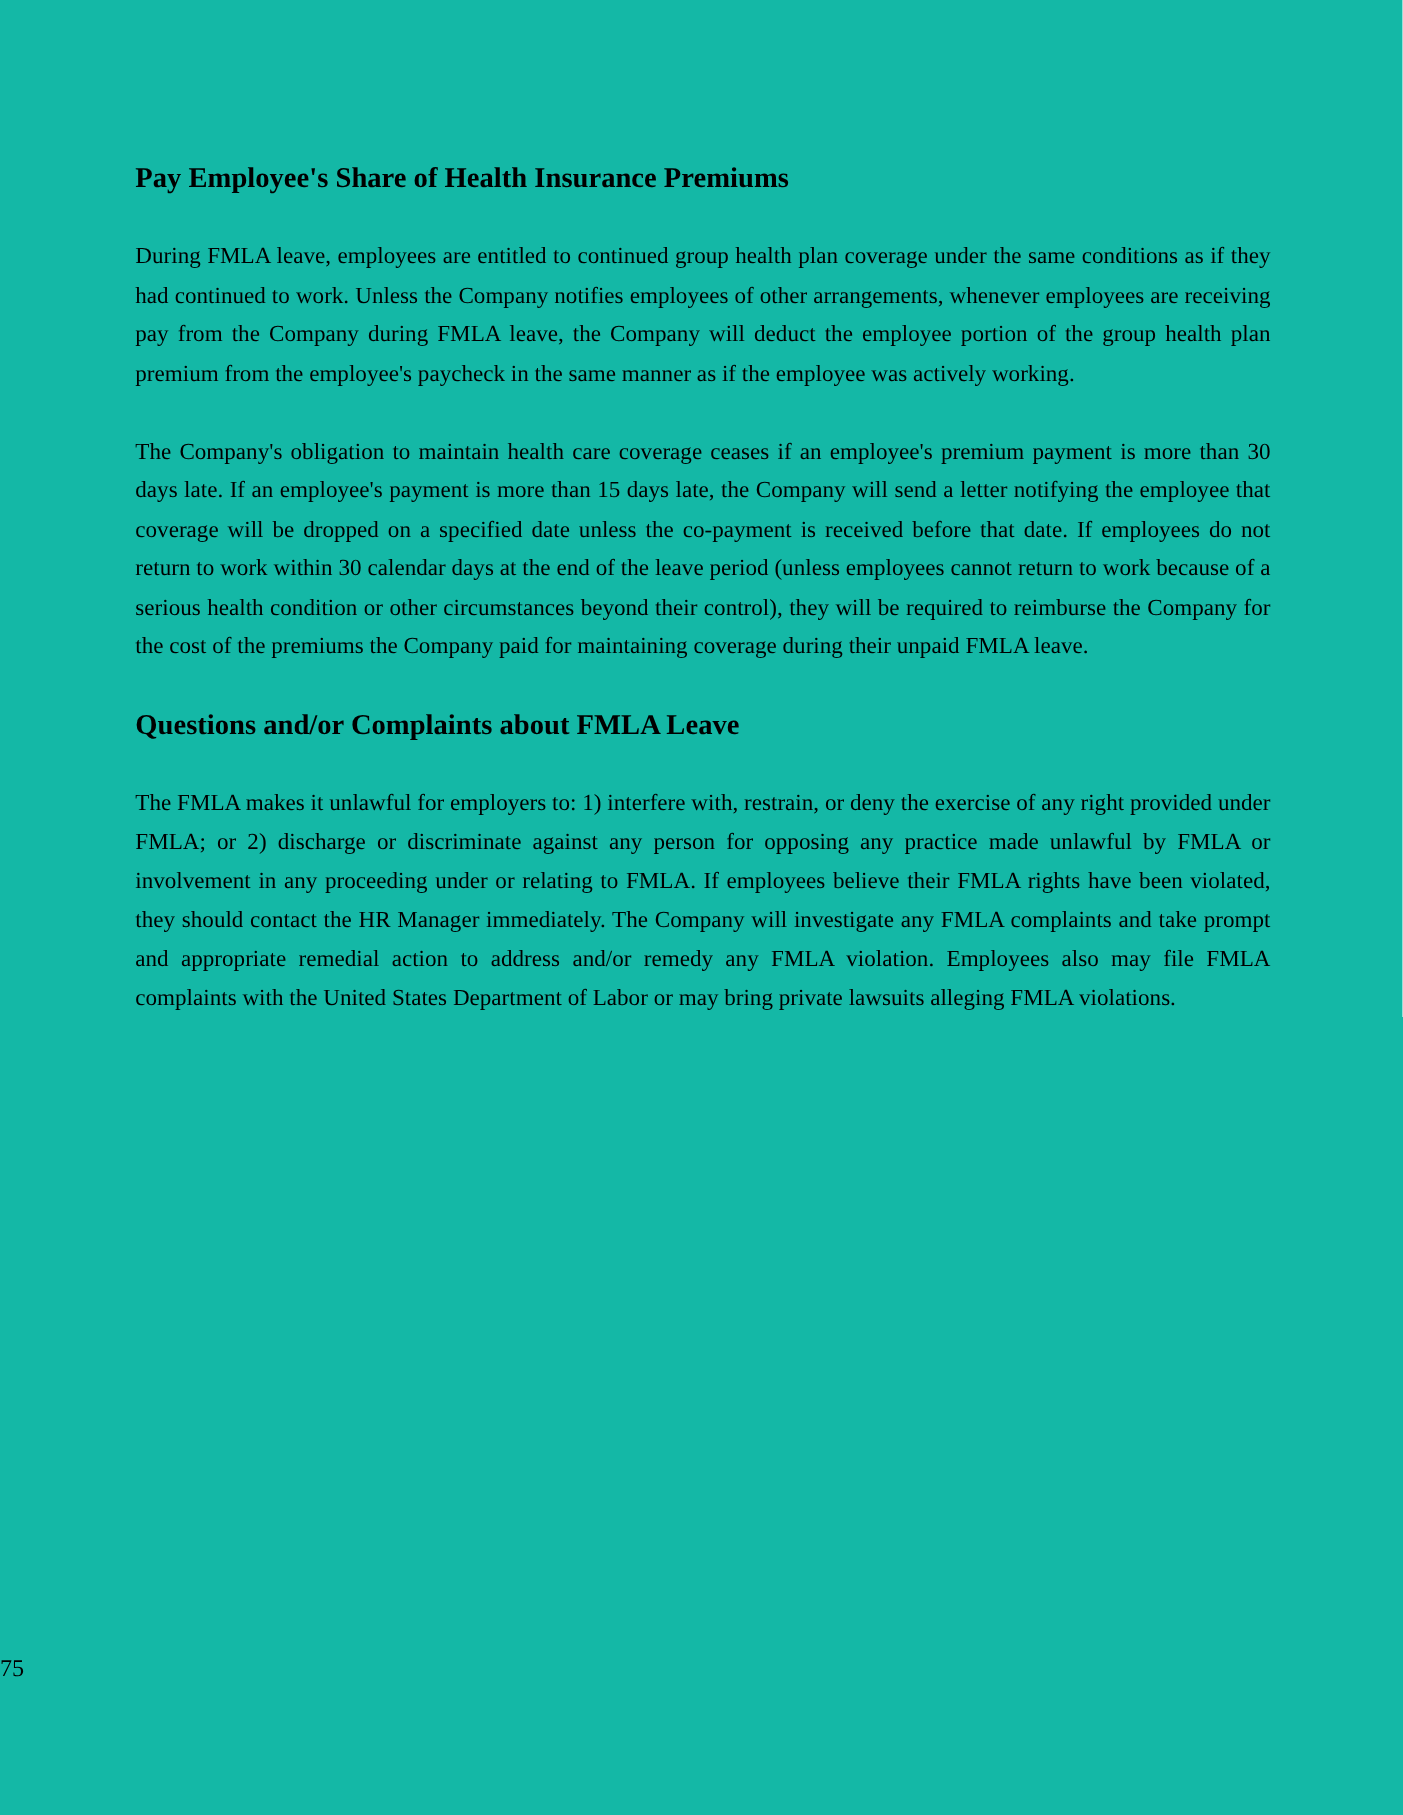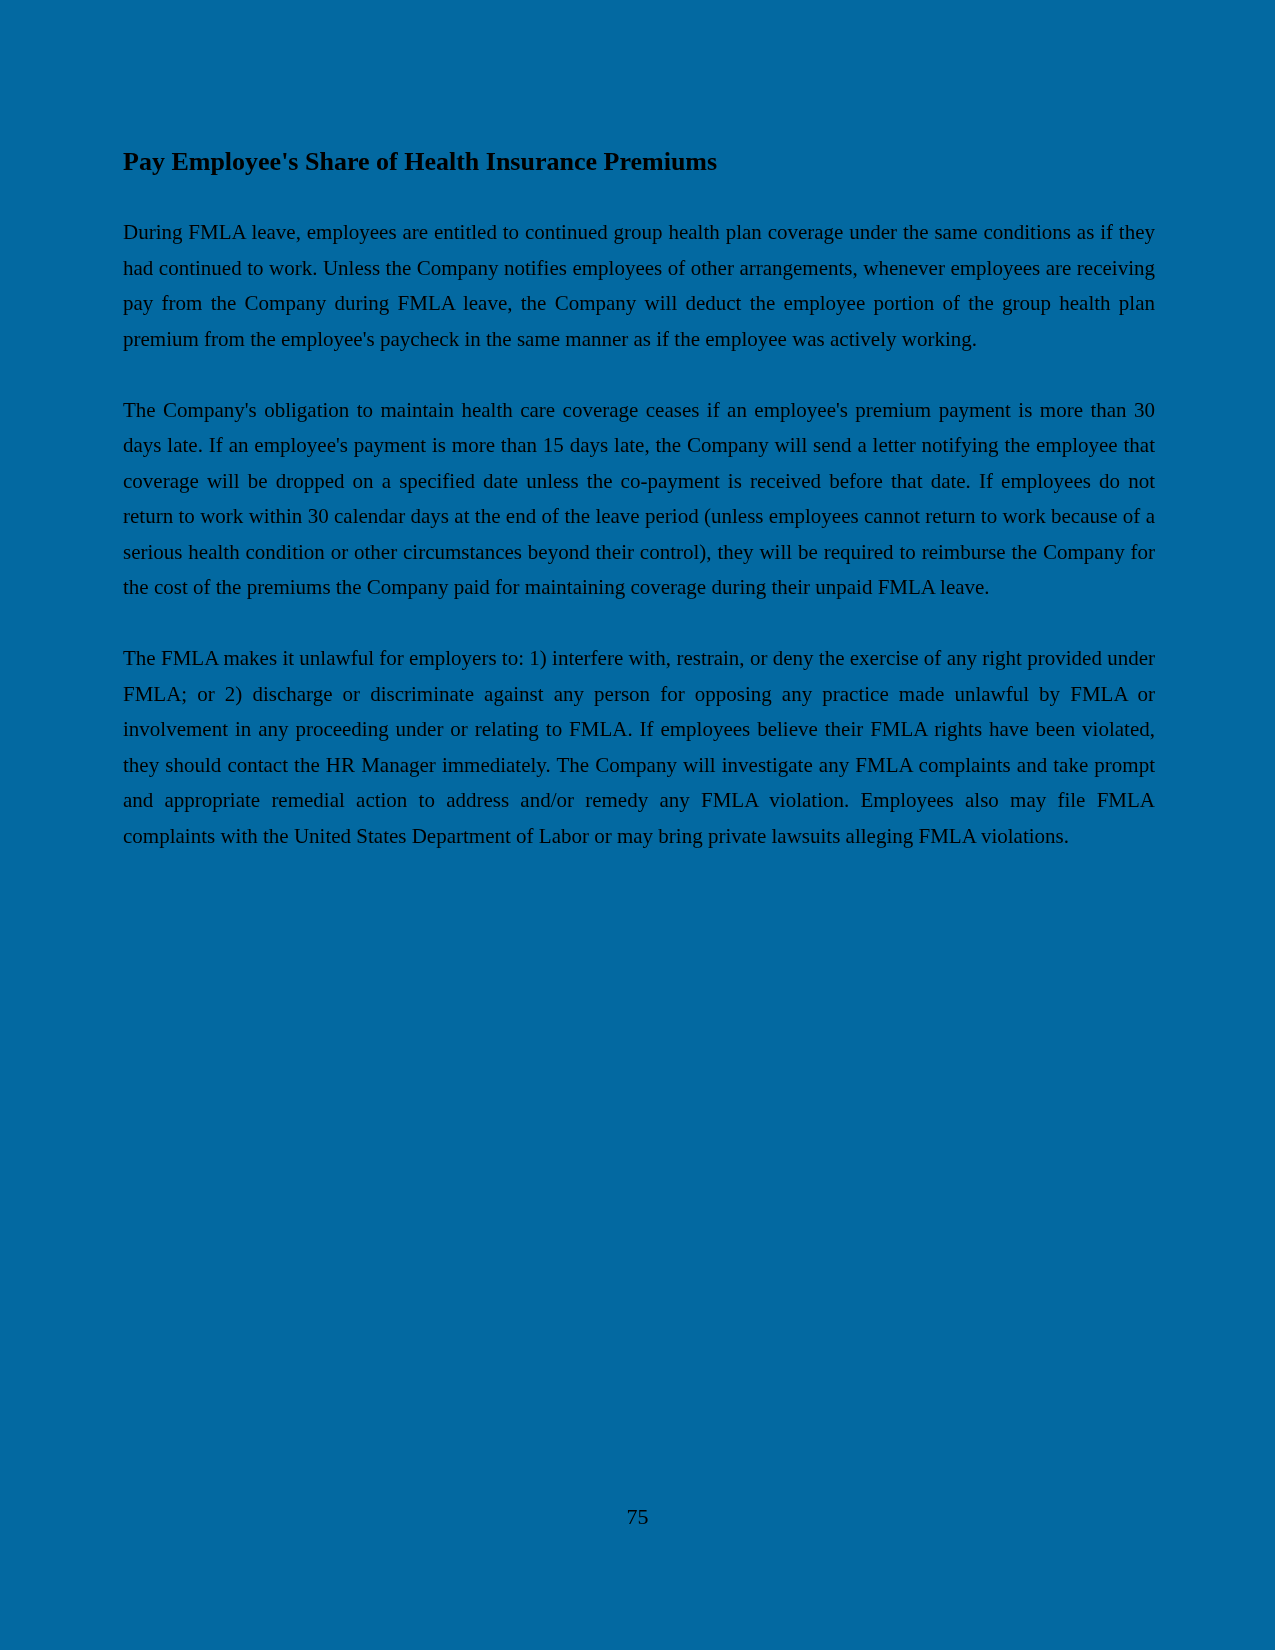--- a/index.html
+++ b/index.html
@@ -4,21 +4,21 @@
 <style>
   html, body {
     margin: 0;
     padding: 0;
     background: #ffffff;
   }
   .page {
     position: relative;
     width: 1275px;
     height: 1650px;
-    background: #0369a1;
+    background: #14b8a6;
     color: #000000;
     font-family: "Liberation Serif", "DejaVu Serif", serif;
     box-sizing: border-box;
     padding: 144px 120px 0 123px;
     overflow: hidden;
   }
   .heading {
     font-size: 26px;
     line-height: 35.5px;
     font-weight: bold;
@@ -28,34 +28,35 @@
     font-size: 21px;
     line-height: 35.5px;
     text-align: justify;
     margin: 0 0 35.5px 0;
   }
   .page-number {
     position: absolute;
     left: 0;
     top: 1504px;
     width: 1275px;
-    text-align: center;
+    text-align: left;
     font-size: 22px;
     line-height: 26px;
   }
 </style>
 </head>
 <body>
 
 <div class="page">
   <h2 class="heading">Pay Employee's Share of Health Insurance Premiums</h2>
 
   <p class="para">During FMLA leave, employees are entitled to continued group health plan coverage under the same conditions as if they had continued to work. Unless the Company notifies employees of other arrangements, whenever employees are receiving pay from the Company during FMLA leave, the Company will deduct the employee portion of the group health plan premium from the employee's paycheck in the same manner as if the employee was actively working.</p>
 
 
   <p class="para">The Company's obligation to maintain health care coverage ceases if an employee's premium payment is more than 30 days late. If an employee's payment is more than 15 days late, the Company will send a letter notifying the employee that coverage will be dropped on a specified date unless the co-payment is received before that date. If employees do not return to work within 30 calendar days at the end of the leave period (unless employees cannot return to work because of a serious health condition or other circumstances beyond their control), they will be required to reimburse the Company for the cost of the premiums the Company paid for maintaining coverage during their unpaid FMLA leave.</p>
 
+  <h2 class="heading">Questions and/or Complaints about FMLA Leave</h2>
 
 
   <p class="para">The FMLA makes it unlawful for employers to: 1) interfere with, restrain, or deny the exercise of any right provided under FMLA; or 2) discharge or discriminate against any person for opposing any practice made unlawful by FMLA or involvement in any proceeding under or relating to FMLA. If employees believe their FMLA rights have been violated, they should contact the HR Manager immediately. The Company will investigate any FMLA complaints and take prompt and appropriate remedial action to address and/or remedy any FMLA violation. Employees also may file FMLA complaints with the United States Department of Labor or may bring private lawsuits alleging FMLA violations.</p>
 
   <div class="page-number">75</div>
 </div>
 
 </body></html>

